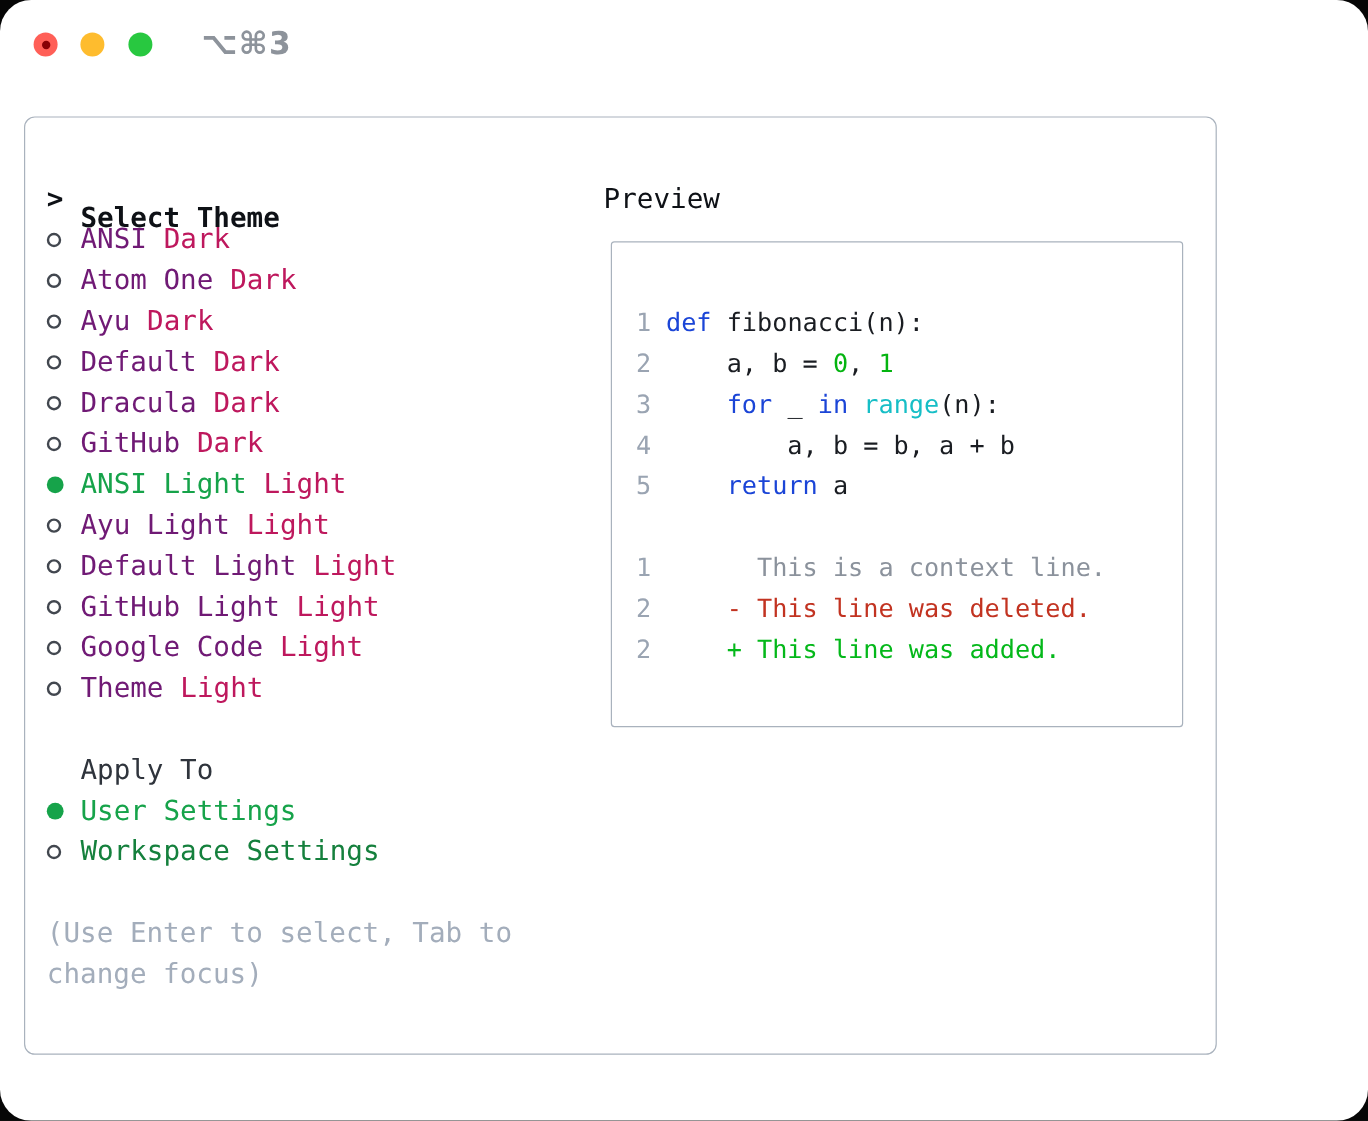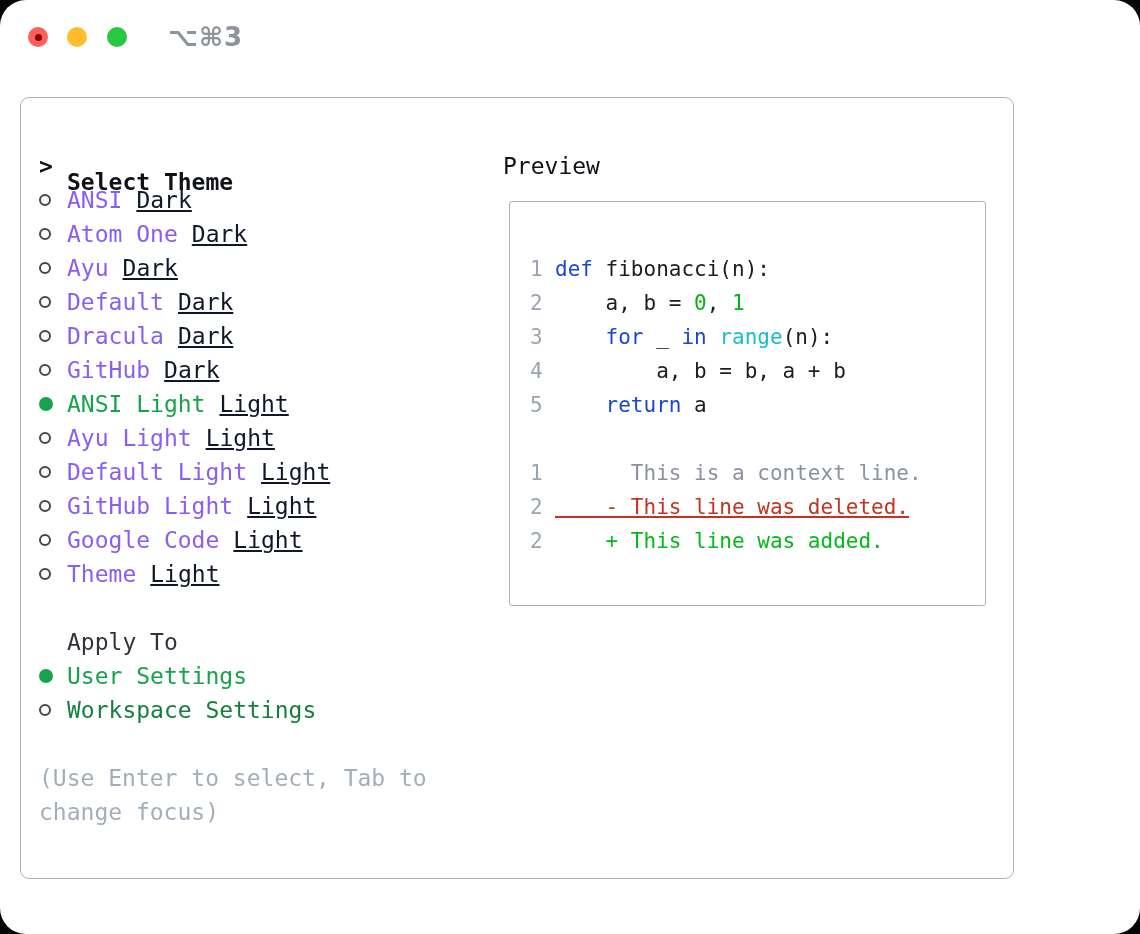--- a/index.html
+++ b/index.html
@@ -29,41 +29,41 @@
   
   .left-col { position:absolute; left:18px; top:51px; width:440px; font-size:23px; color:#2f343c; }
   .row { height:34px; display:flex; align-items:center; white-space:pre; }
   .spacer { height:34px; }
   .bullet-cell { width:28px; display:flex; align-items:center; }
   .ring { width:12px; height:12px; border:2px solid #42474f; border-radius:50%; }
   .dot  { width:14px; height:14px; background:#16a34a; border-radius:50%; }
   .hdr { font-weight:bold; color:#0e1116;margin-top:32px; }
   .prompt { width:28px; font-weight:bold; color:#0e1116; }
   .indent { width:28px; }
-  .theme-name { color:#8b5cf6; }
+  .theme-name { color:#701a75; }
   .theme-item.selected .theme-name { color:#16a34a; }
-  .tag { color:#0f172a; margin-left:14px;text-decoration:underline; }
+  .tag { color:#be185d; margin-left:14px; }
   .apply-name { color:#15803d; }
   .apply-item.selected .apply-name { color:#16a34a; }
   .hint { margin-top:34px; width:432px; color:#a3adbb; font-size:23px; line-height:34px; white-space:normal; }
   
   .preview-title { position:absolute; left:482px; top:51px; height:34px; line-height:34px; font-weight:normal; font-size:23px; color:#0e1116; }
   .code-box {
     position:absolute; left:488px; top:103px; width:477px; height:405px;
     border:1.5px solid #a9b2bd; border-radius:3px; background:#fff;
     padding:50px 24px 0 20px; font-size:21px;
   }
   .code-line { height:34px; line-height:34px; white-space:pre; }
   .line-no { display:inline-block; width:25px; color:#9aa4b2; }
   .tk-kw  { color:#1b45d7; }
   .tk-fn  { color:#16bec6; }
   .tk-num { color:#04b410; }
   .tk-fg  { color:#1a1d22; }
   .tk-ctx { color:#8b929c; }
-  .tk-del { color:#c23321;text-decoration:underline; }
+  .tk-del { color:#c23321; }
   .tk-add { color:#04b81a; }
 </style>
 </head>
 <body>
 
 <div class="window">
 
   <div class="titlebar">
     <span class="traffic close"></span>
     <span class="traffic minimize"></span>

